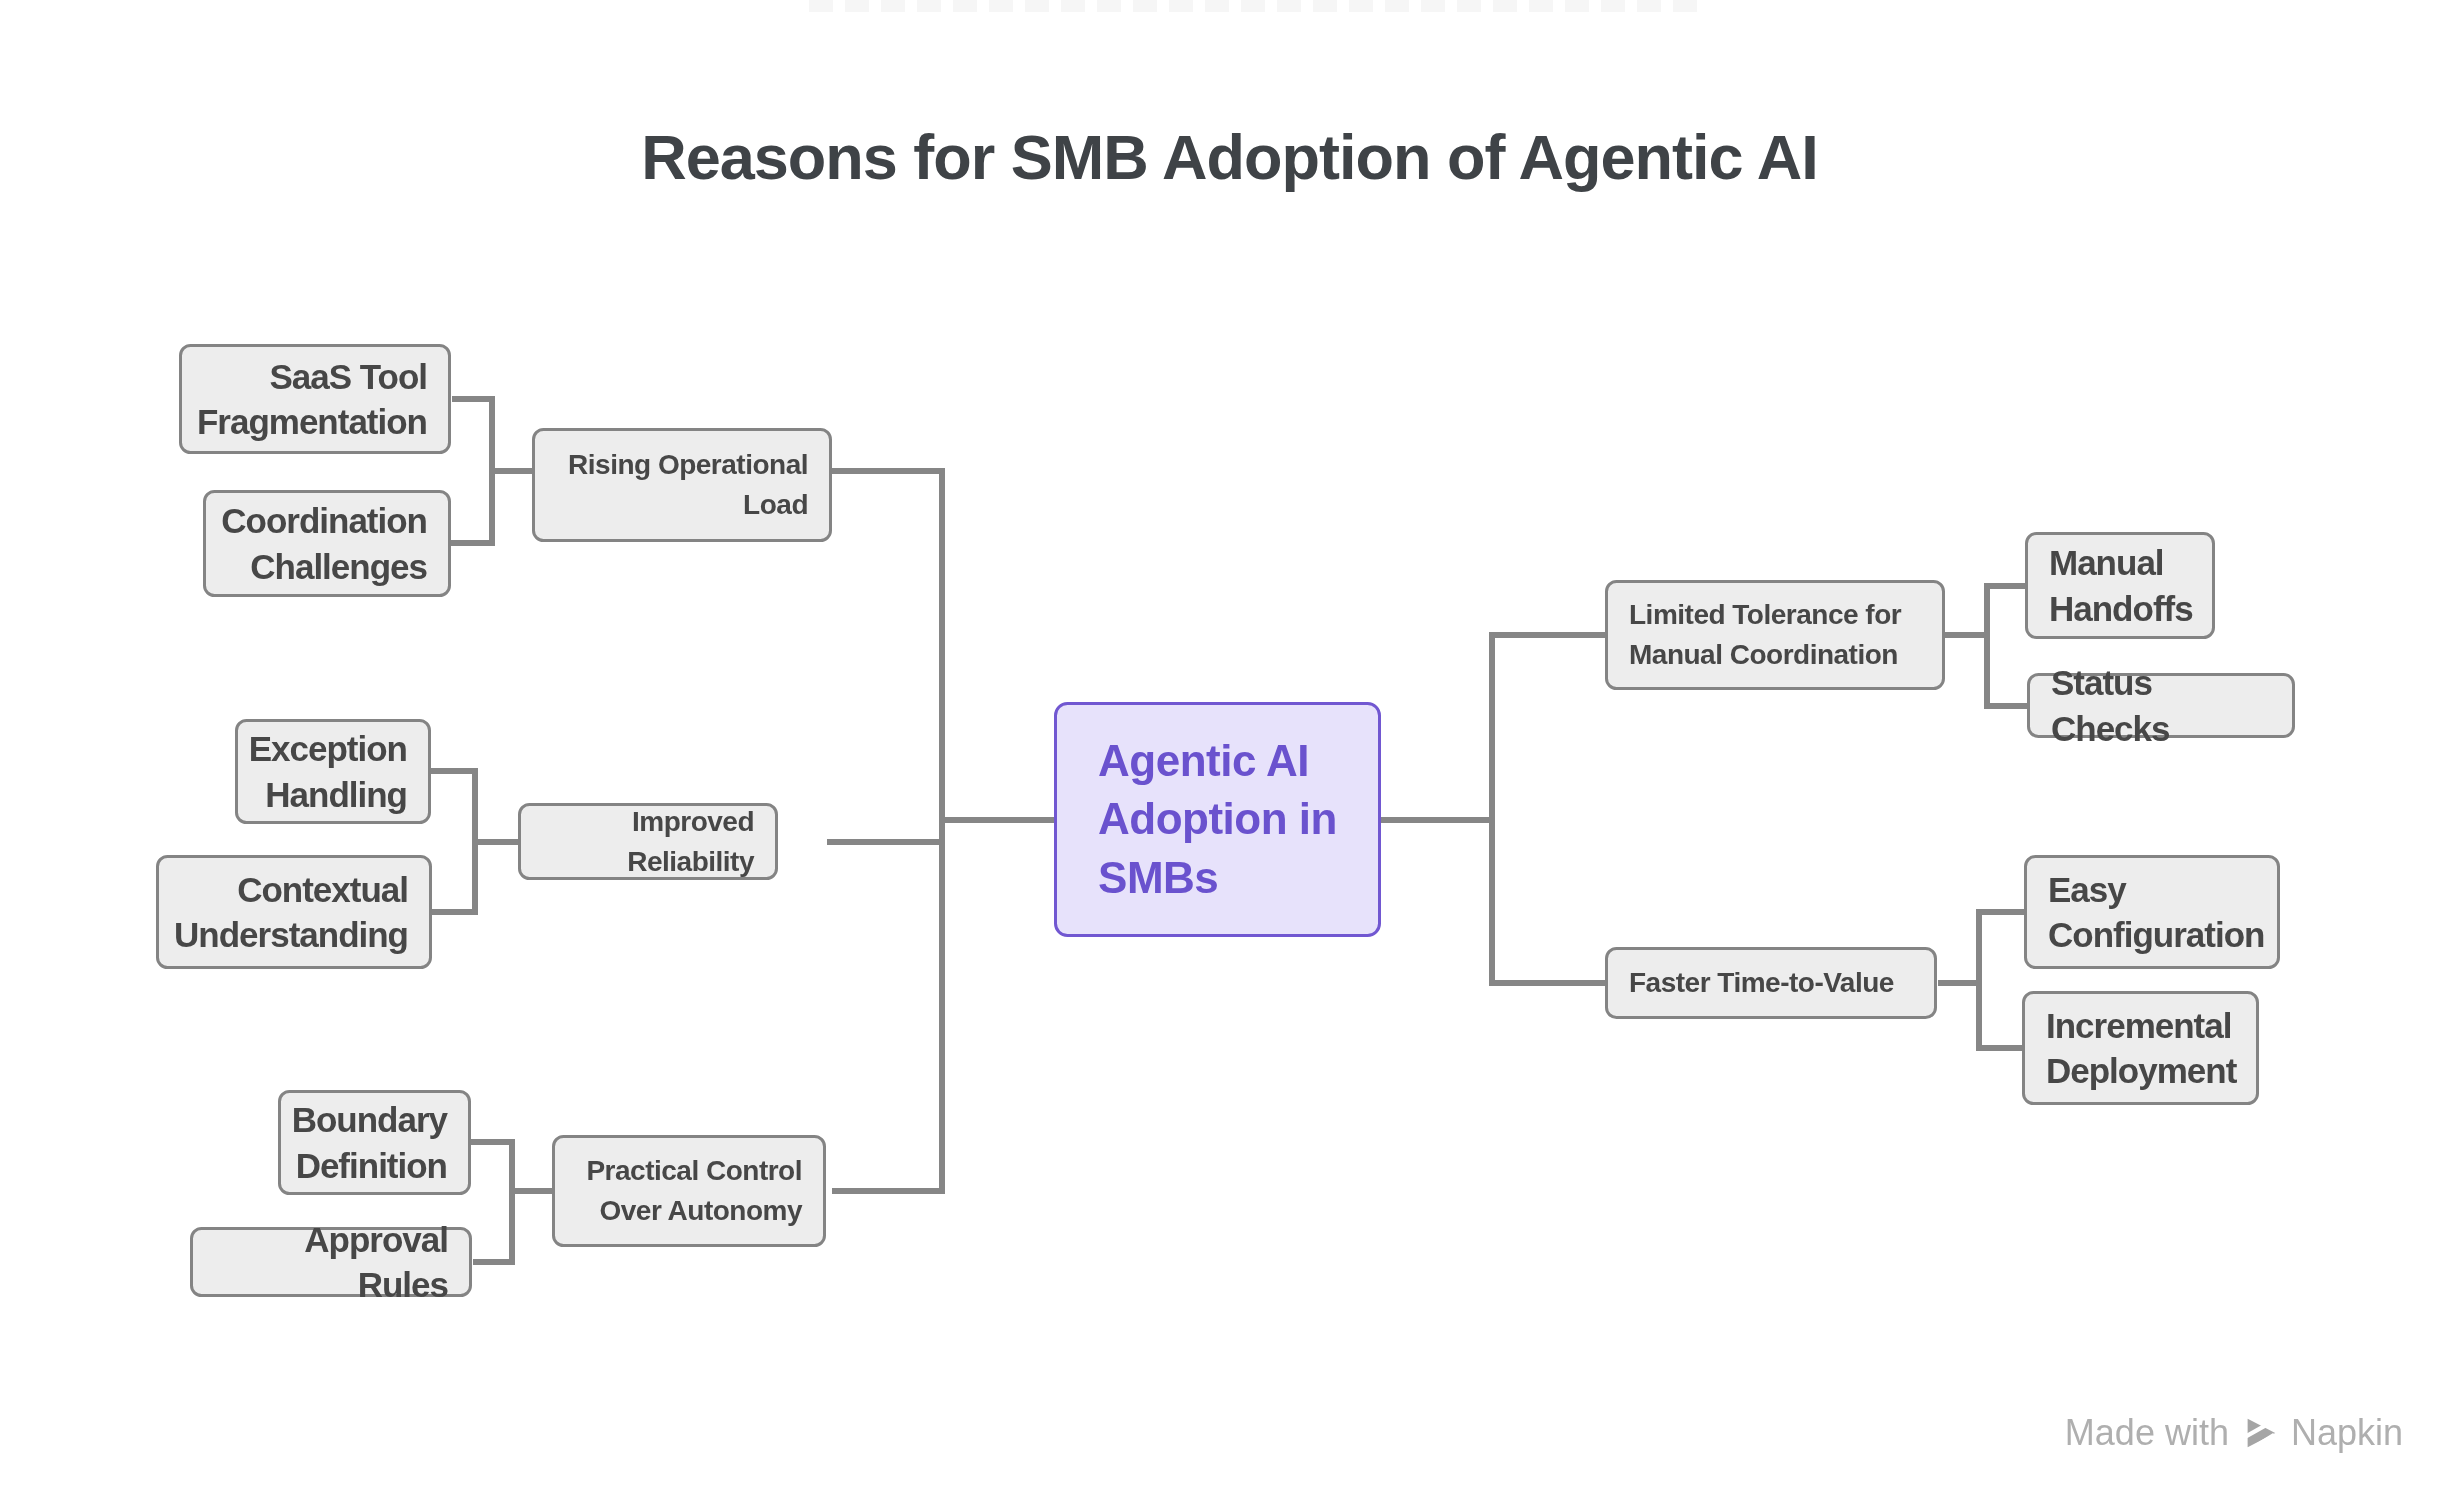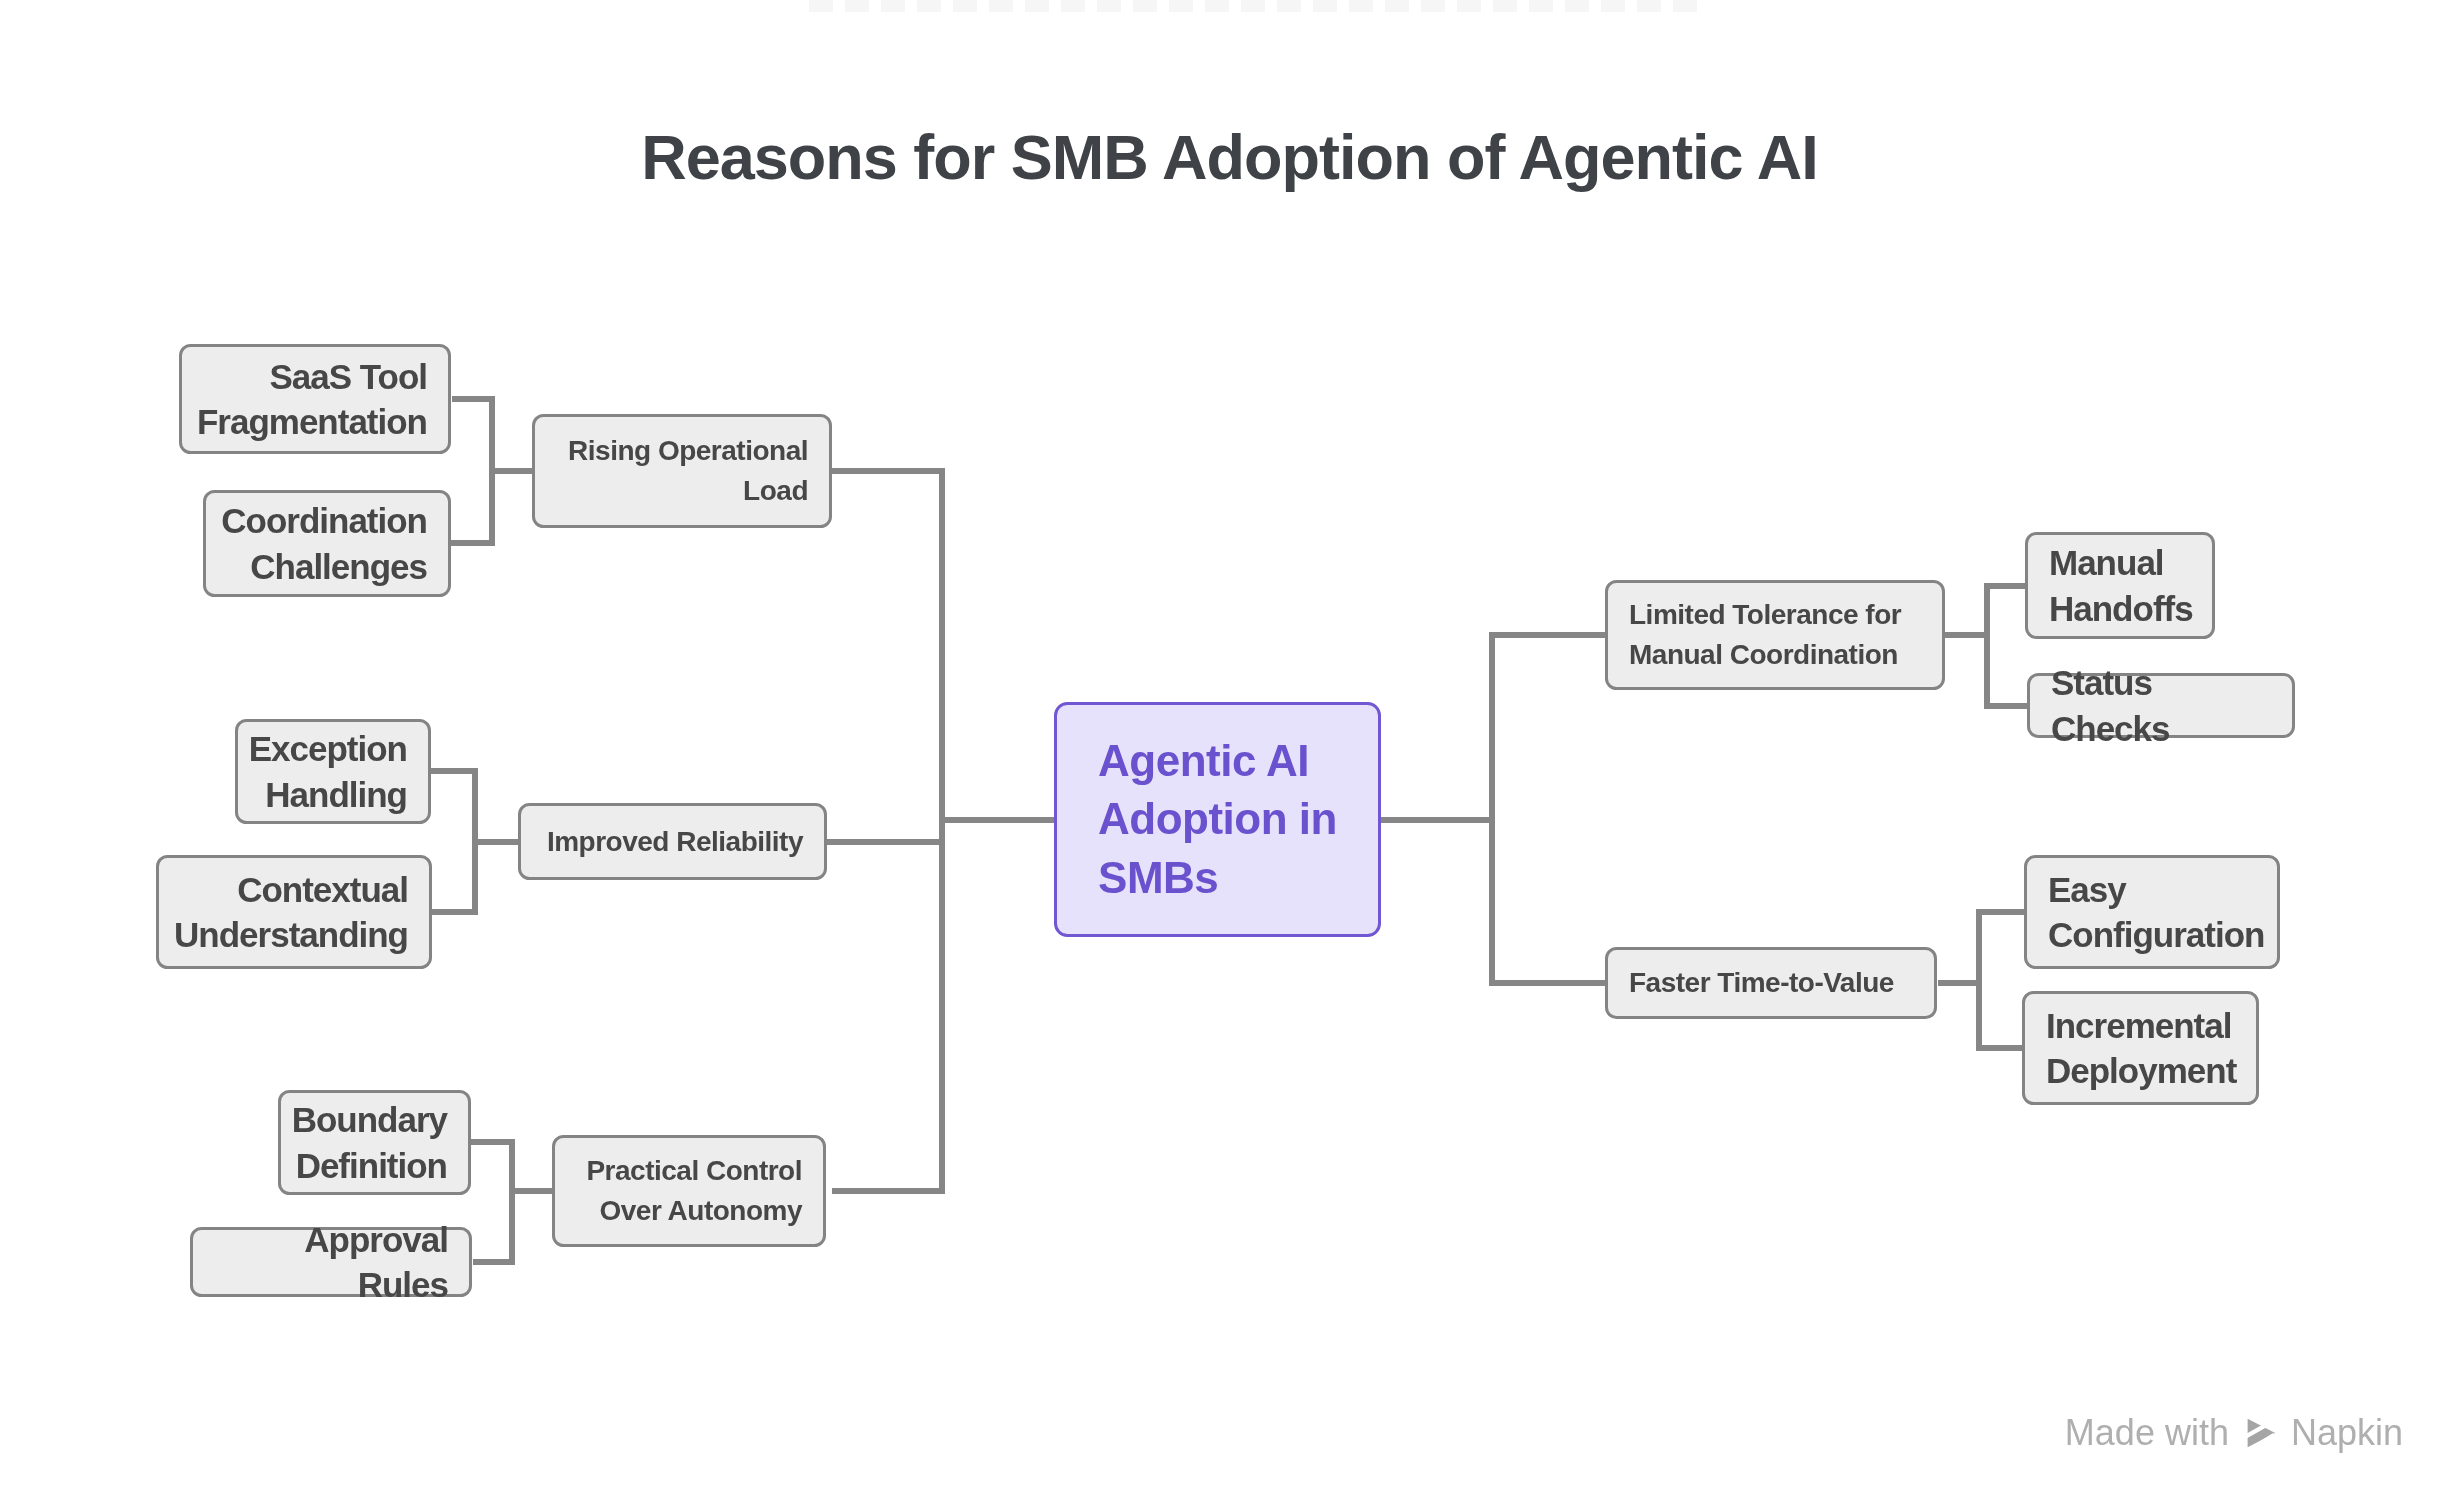--- a/index.html
+++ b/index.html
@@ -113,30 +113,30 @@
   <div class="line" style="left:1976px;top:909px;width:5.8px;height:142px;"></div>
   <div class="line" style="left:1976px;top:909px;width:48px;height:5.8px;"></div>
   <div class="line" style="left:1976px;top:1045px;width:46px;height:5.8px;"></div>
 
   <div class="node node--leaf node--alignright" style="left:179px;top:344px;width:272px;height:110px;"><span>SaaS Tool
 Fragmentation</span></div>
 
   <div class="node node--leaf node--alignright" style="left:203px;top:490px;width:248px;height:107px;"><span>Coordination
 Challenges</span></div>
 
-  <div class="node node--parent node--alignright" style="left:532px;top:414px;width:300px;height:114px;"><span>Rising Operational
+  <div class="node node--parent node--alignright" style="left:532px;top:428px;width:300px;height:114px;"><span>Rising Operational
 Load</span></div>
 
   <div class="node node--leaf node--alignright" style="left:235px;top:719px;width:196px;height:105px;"><span>Exception
 Handling</span></div>
 
   <div class="node node--leaf node--alignright" style="left:156px;top:855px;width:276px;height:114px;"><span>Contextual
 Understanding</span></div>
 
-  <div class="node node--parent node--alignright" style="left:518px;top:803px;width:309px;height:77px;"><span>Improved Reliability</span></div>
+  <div class="node node--parent node--alignright" style="left:518px;top:803px;width:260px;height:77px;"><span>Improved Reliability</span></div>
 
   <div class="node node--leaf node--alignright" style="left:278px;top:1090px;width:193px;height:105px;"><span>Boundary
 Definition</span></div>
 
   <div class="node node--leaf node--alignright" style="left:190px;top:1227px;width:282px;height:70px;"><span>Approval Rules</span></div>
 
   <div class="node node--parent node--alignright" style="left:552px;top:1135px;width:274px;height:112px;"><span>Practical Control
 Over Autonomy</span></div>
 
   <div class="node node--center" style="left:1054px;top:702px;width:327px;height:235px;"><span>Agentic AI

